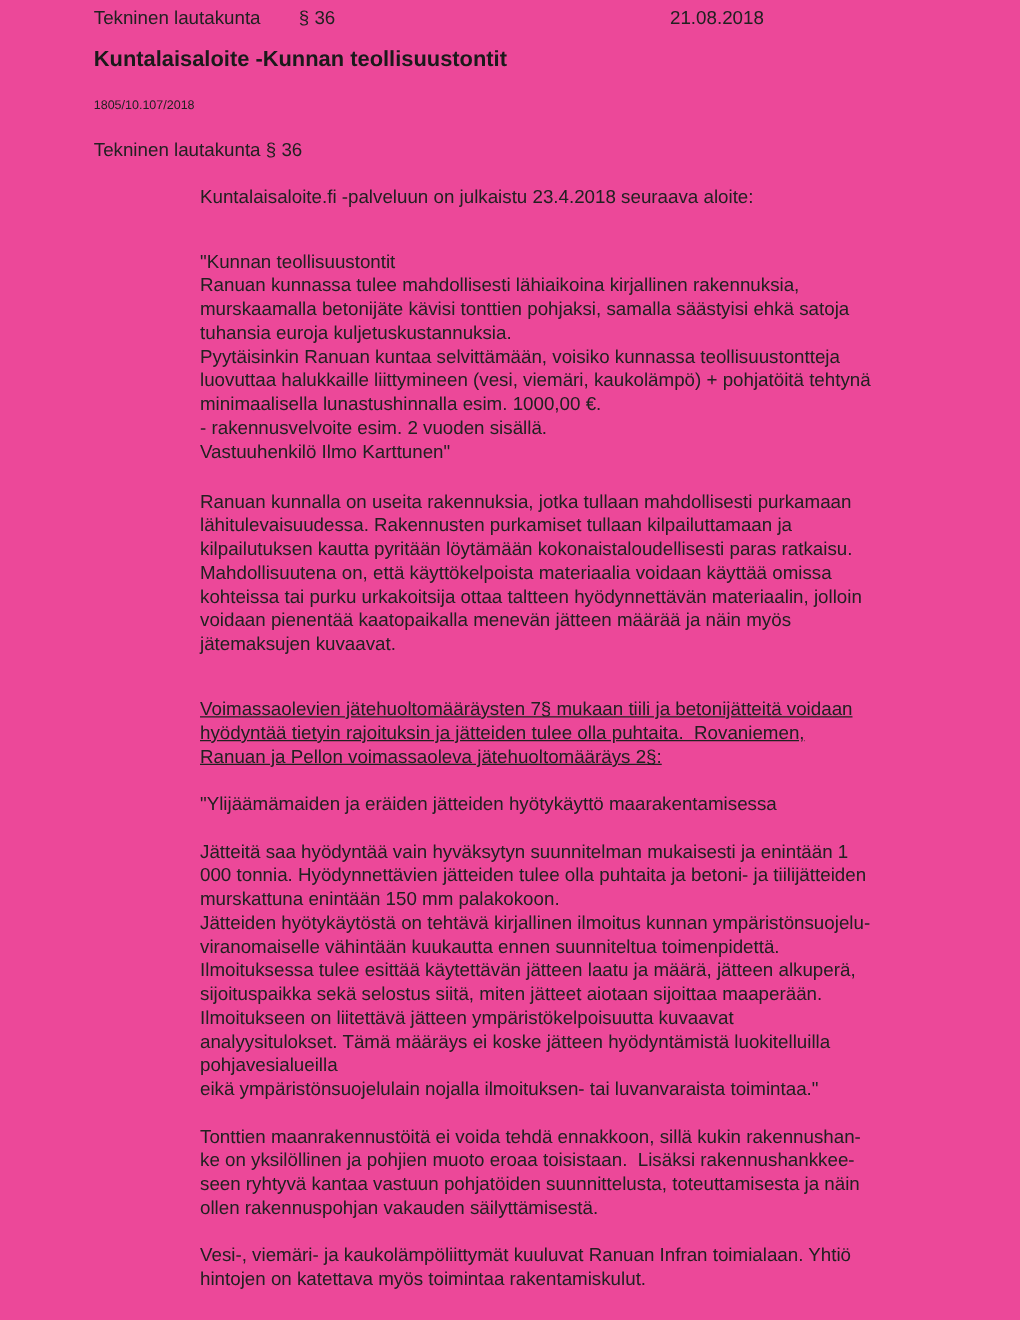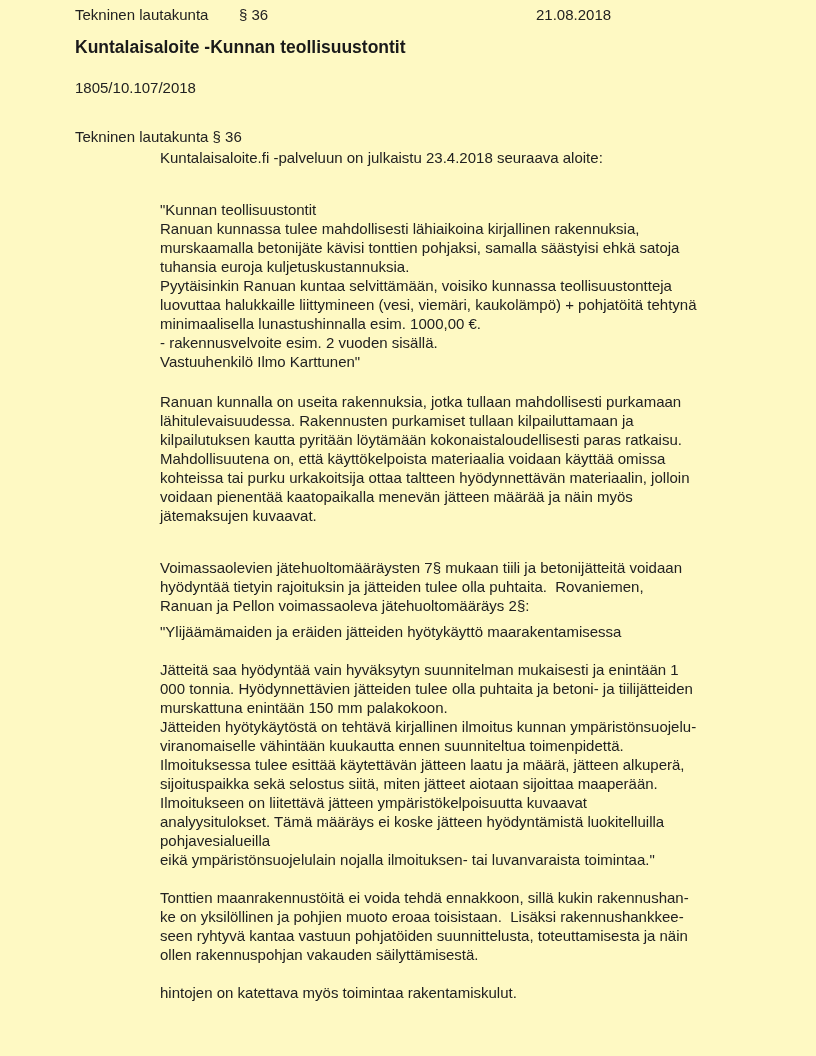--- a/index.html
+++ b/index.html
@@ -1,21 +1,21 @@
 <!DOCTYPE html>
 <html><head>
 <meta charset="utf-8">
 <style>
   * { margin: 0; padding: 0; box-sizing: border-box; }
   html, body { background: #ffffff; }
   .page {
     position: relative;
     width: 816px;
     height: 1056px;
-    background: #fef9c3;
+    background: #ec4899;
     font-family: "Liberation Sans", "DejaVu Sans", sans-serif;
     color: #212121;
     overflow: hidden;
   }
   .doc-header {
     position: absolute;
     top: 6px;
     left: 0;
     right: 0;
     height: 19px;
@@ -30,30 +30,29 @@
     left: 75px;
     font-size: 17.5px;
     font-weight: bold;
     white-space: pre;
     color: #1a1a1a;
   }
   .case-number {
     position: absolute;
     top: 79px;
     left: 75px;
-    font-size: 15px;
+    font-size: 10px;
     white-space: pre;
   }
   .subheading {
     position: absolute;
     top: 112px;
     left: 75px;
     font-size: 15px;
     white-space: pre;
-    margin-top: 16px;
   }
   .doc-body {
     position: absolute;
     top: 148px;
     left: 160px;
     width: 610px;
     font-size: 15px;
     line-height: 19px;
   }
   .paragraph { margin: 0; }
@@ -93,21 +92,21 @@
       </div>
       <div class="paragraph" style="margin-bottom: 33px;">
         <div class="line">Ranuan kunnalla on useita rakennuksia, jotka tullaan mahdollisesti purkamaan</div>
         <div class="line">lähitulevaisuudessa. Rakennusten purkamiset tullaan kilpailuttamaan ja</div>
         <div class="line">kilpailutuksen kautta pyritään löytämään kokonaistaloudellisesti paras ratkaisu.</div>
         <div class="line">Mahdollisuutena on, että käyttökelpoista materiaalia voidaan käyttää omissa</div>
         <div class="line">kohteissa tai purku urkakoitsija ottaa taltteen hyödynnettävän materiaalin, jolloin</div>
         <div class="line">voidaan pienentää kaatopaikalla menevän jätteen määrää ja näin myös</div>
         <div class="line">jätemaksujen kuvaavat.</div>
       </div>
-      <div class="paragraph" style="margin-bottom: 7px;">
+      <div class="paragraph" style="margin-bottom: 19px; text-decoration: underline;">
         <div class="line">Voimassaolevien jätehuoltomääräysten 7§ mukaan tiili ja betonijätteitä voidaan</div>
         <div class="line">hyödyntää tietyin rajoituksin ja jätteiden tulee olla puhtaita.  Rovaniemen,</div>
         <div class="line">Ranuan ja Pellon voimassaoleva jätehuoltomääräys 2§:</div>
       </div>
       <div class="paragraph" style="margin-bottom: 19px;">
         <div class="line">"Ylijäämämaiden ja eräiden jätteiden hyötykäyttö maarakentamisessa</div>
       </div>
       <div class="paragraph" style="margin-bottom: 19px;">
         <div class="line">Jätteitä saa hyödyntää vain hyväksytyn suunnitelman mukaisesti ja enintään 1</div>
         <div class="line">000 tonnia. Hyödynnettävien jätteiden tulee olla puhtaita ja betoni- ja tiilijätteiden</div>
@@ -121,17 +120,18 @@
         <div class="line">pohjavesialueilla</div>
         <div class="line">eikä ympäristönsuojelulain nojalla ilmoituksen- tai luvanvaraista toimintaa."</div>
       </div>
       <div class="paragraph" style="margin-bottom: 19px;">
         <div class="line">Tonttien maanrakennustöitä ei voida tehdä ennakkoon, sillä kukin rakennushan-</div>
         <div class="line">ke on yksilöllinen ja pohjien muoto eroaa toisistaan.  Lisäksi rakennushankkee-</div>
         <div class="line">seen ryhtyvä kantaa vastuun pohjatöiden suunnittelusta, toteuttamisesta ja näin</div>
         <div class="line">ollen rakennuspohjan vakauden säilyttämisestä.</div>
       </div>
       <div class="paragraph" style="margin-bottom: 0px;">
+        <div class="line">Vesi-, viemäri- ja kaukolämpöliittymät kuuluvat Ranuan Infran toimialaan. Yhtiö</div>
         <div class="line">hintojen on katettava myös toimintaa rakentamiskulut.</div>
       </div>
     </div>
 
 </div>
 
 </body></html>

